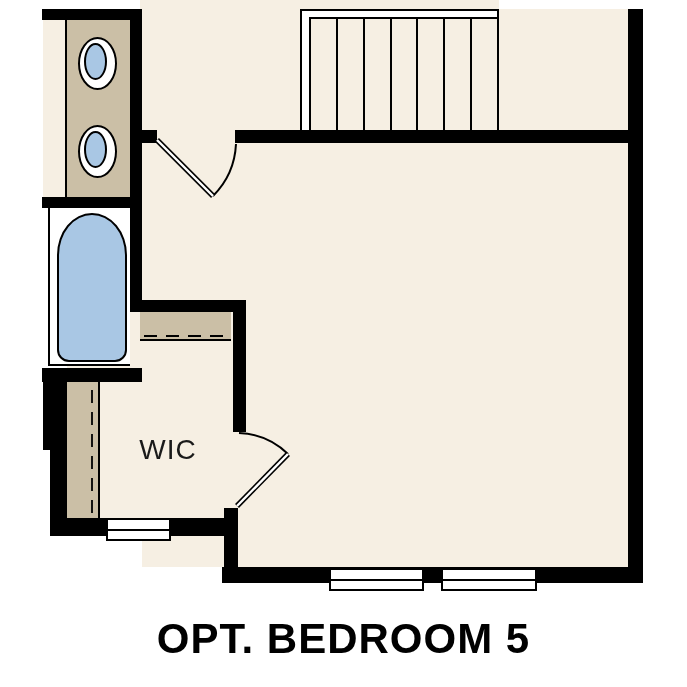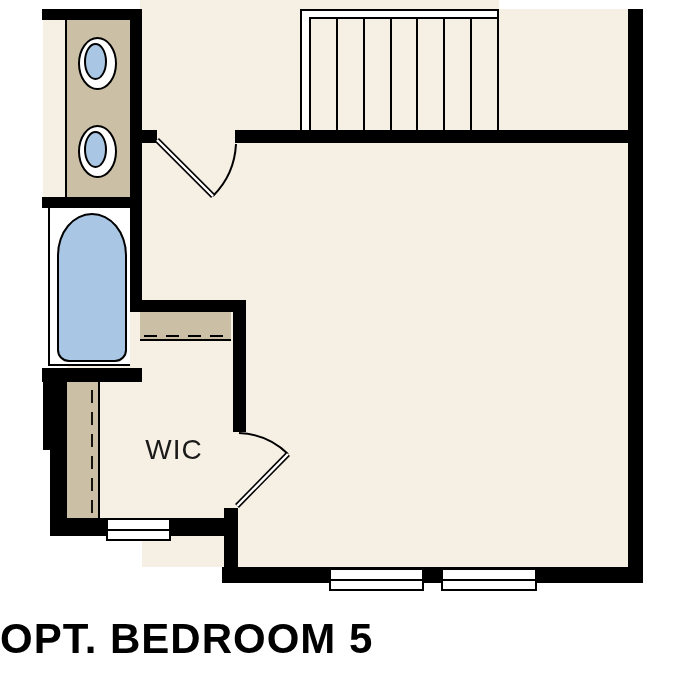--- a/index.html
+++ b/index.html
@@ -68,23 +68,23 @@
     border-top:2px solid var(--wall);border-left:2px solid var(--wall);display:flex;}
   .tread{flex:1;}
   .tread + .tread{border-left:2px solid var(--wall);}
   .window-wic{left:106px;top:518px;width:65px;height:23px;}
   .window-bl{left:329px;top:568px;width:95px;height:23px;}
   .window-br{left:441px;top:568px;width:96px;height:23px;}
 
   
   .bedroom-label{left:434px;top:353px;transform:translate(-50%,-50%);
     font-size:36px;font-weight:bold;letter-spacing:1px;}
-  .wic-label{left:174px;top:450px;transform:translate(-50%,-50%);
+  .wic-label{left:168px;top:450px;transform:translate(-50%,-50%);
     font-size:28px;font-weight:400;letter-spacing:1px;color:#1a1a1a;}
-  .caption{left:0;top:615px;width:687px;
+  .caption{left:0;top:615px;width:687px;text-align:center;
     font-size:42px;font-weight:bold;letter-spacing:1px;}
 </style>
 </head>
 <body>
 
 <div class="plan">
 
   <div class="abs floor floor-bath"></div>
   <div class="abs floor floor-hall"></div>
   <div class="abs floor floor-landing"></div>

